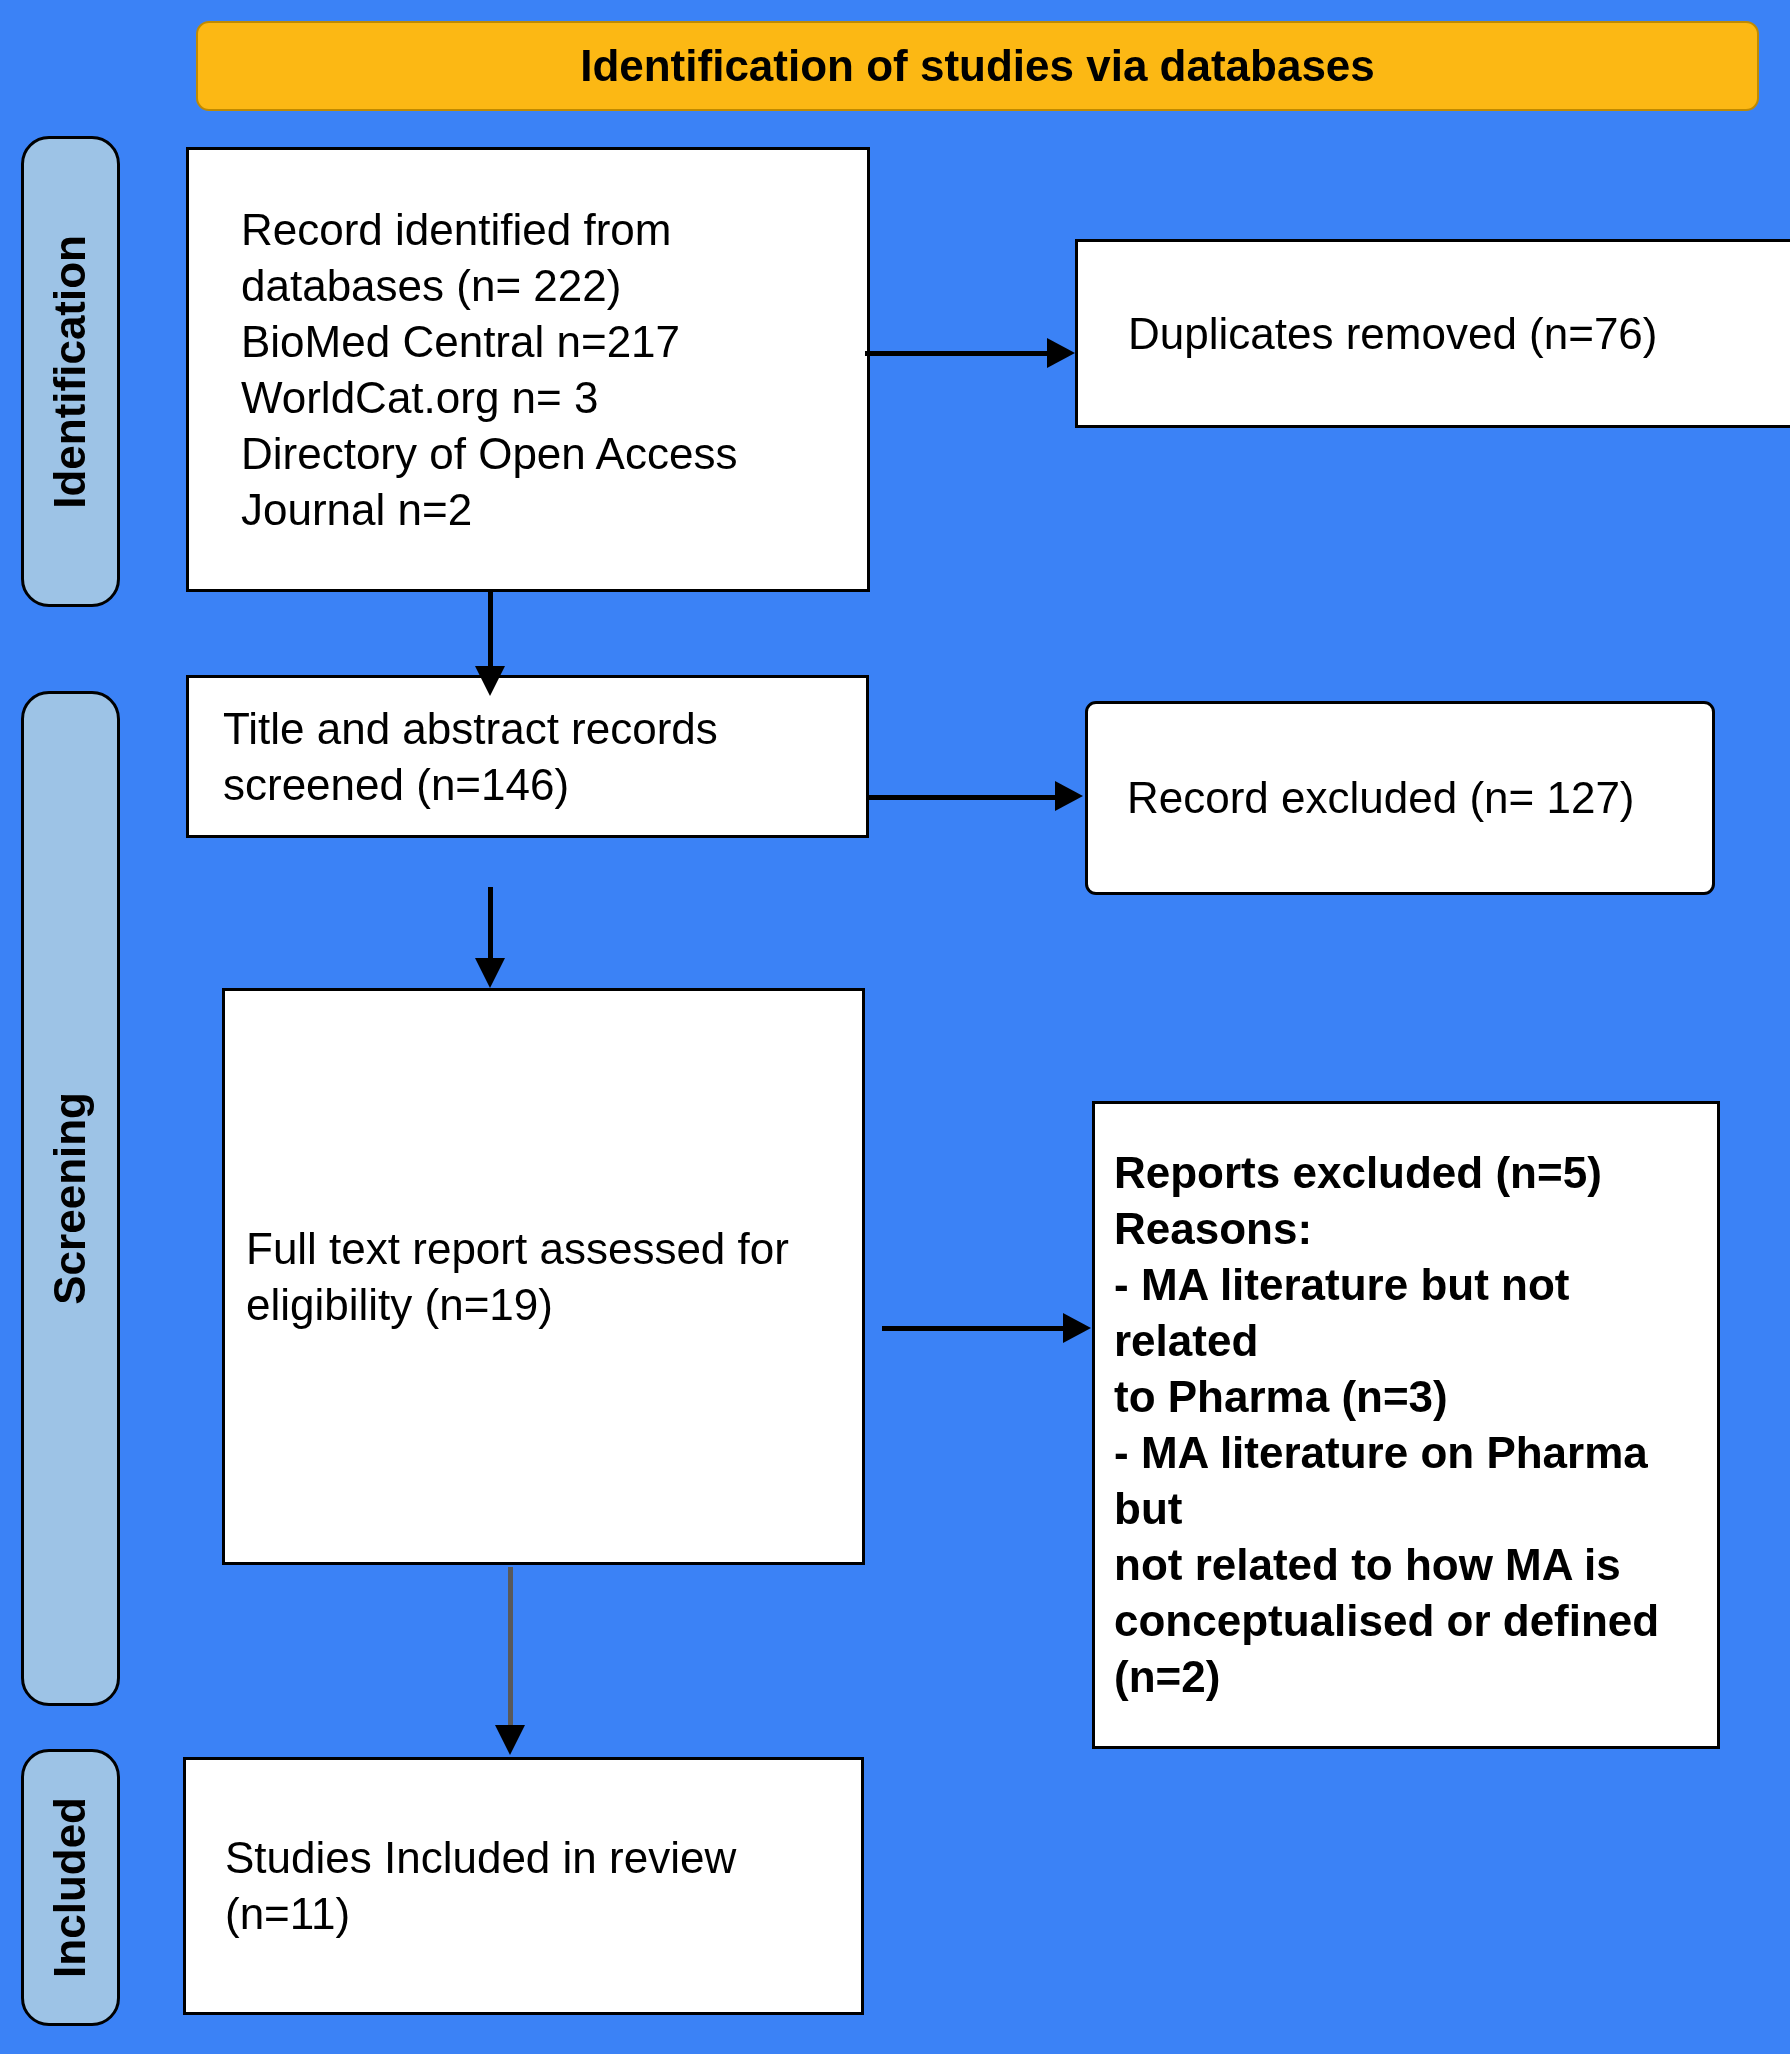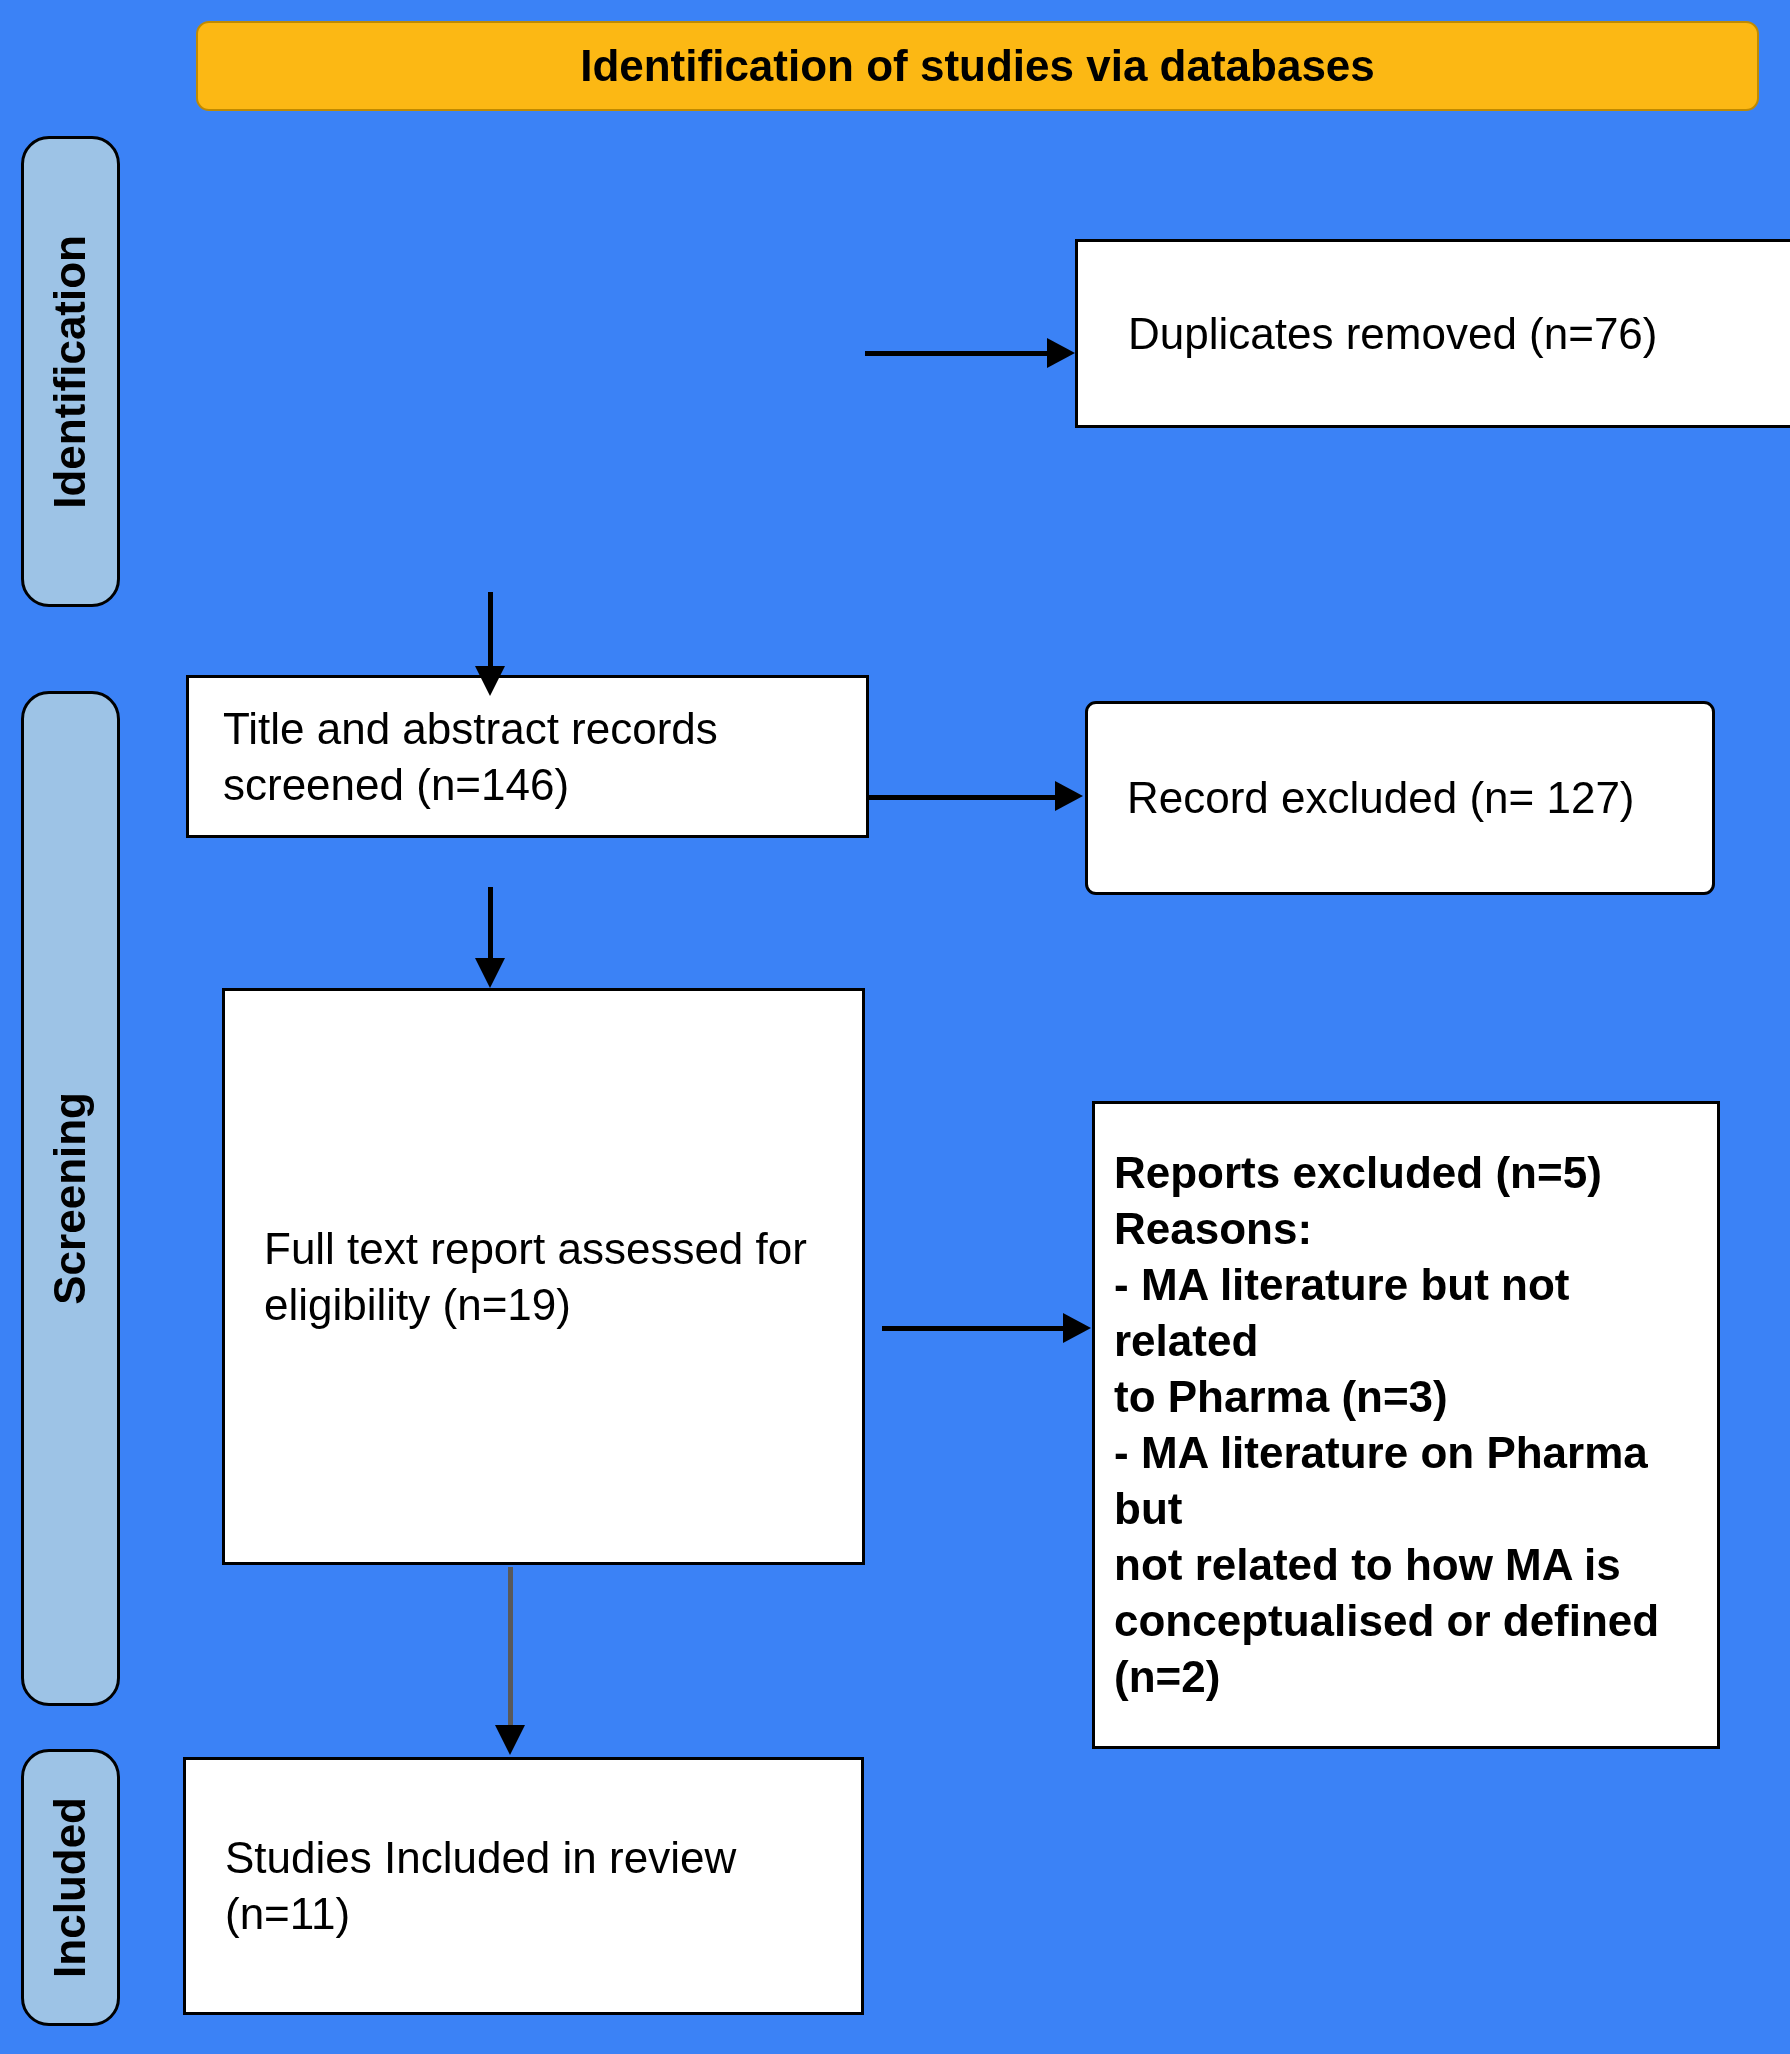--- a/index.html
+++ b/index.html
@@ -68,21 +68,21 @@
     align-items: center;
     font-size: 44px;
     line-height: 56px;
     color: #000;
     white-space: pre-line;
   }
   .box-identified       { left: 186px;  top: 147px;  width: 684px; height: 445px; padding-left: 52px; }
   .box-duplicates       { left: 1075px; top: 239px;  width: 736px; height: 189px; padding-left: 50px; }
   .box-screened         { left: 186px;  top: 675px;  width: 683px; height: 163px; padding-left: 34px; }
   .box-record-excluded  { left: 1085px; top: 701px;  width: 630px; height: 194px; padding-left: 39px; border-radius: 11px; }
-  .box-fulltext         { left: 222px;  top: 988px; width: 643px; height: 577px; padding-left: 39px; }
+  .box-fulltext         { left: 222px;  top: 988px; width: 643px; height: 577px; padding-left: 21px; }
   .box-reports-excluded { left: 1092px; top: 1101px; width: 628px; height: 648px; padding-left: 19px; font-weight: bold; }
   .box-included         { left: 183px;  top: 1757px; width: 681px; height: 258px; padding-left: 39px; }
 
   
   .stem {
     position: absolute;
     background: var(--line, #000);
   }
   .head-right {
     position: absolute;
@@ -123,20 +123,26 @@
   <div class="stage-bar bar-identification">
     <span>Identification</span>
   </div>
   <div class="stage-bar bar-screening">
     <span>Screening</span>
   </div>
   <div class="stage-bar bar-included">
     <span>Included</span>
   </div>
 
+  <div class="fbox box-identified">Record identified from
+databases (n= 222)
+BioMed Central n=217
+WorldCat.org n= 3
+Directory of Open Access
+Journal n=2</div>
   <div class="fbox box-duplicates">Duplicates removed (n=76)</div>
   <div class="fbox box-screened">Title and abstract records
 screened (n=146)</div>
   <div class="fbox box-record-excluded">Record excluded (n= 127)</div>
   <div class="fbox box-fulltext">Full text report assessed for
 eligibility (n=19)</div>
   <div class="fbox box-reports-excluded">Reports excluded (n=5)
 Reasons:
 - MA literature but not related
 to Pharma (n=3)

